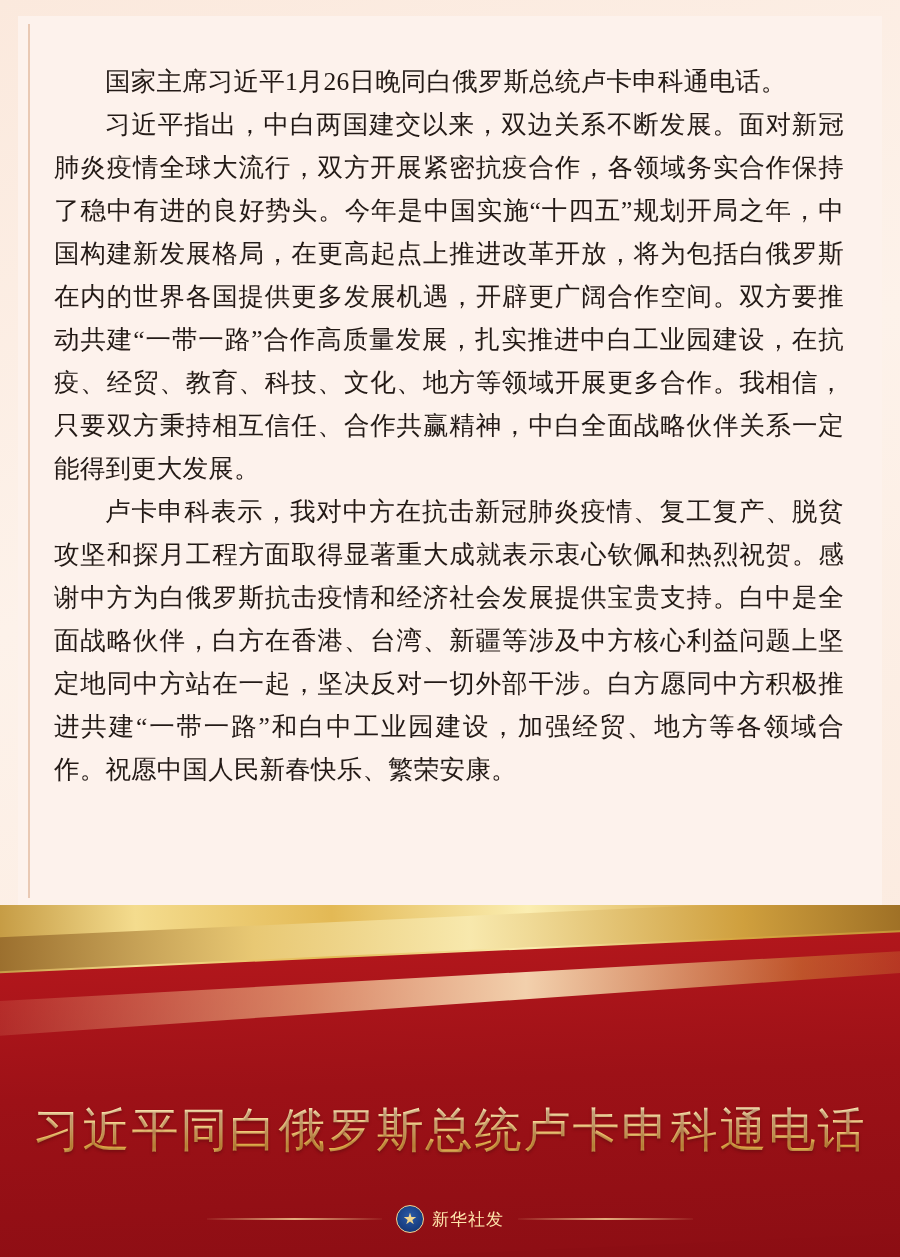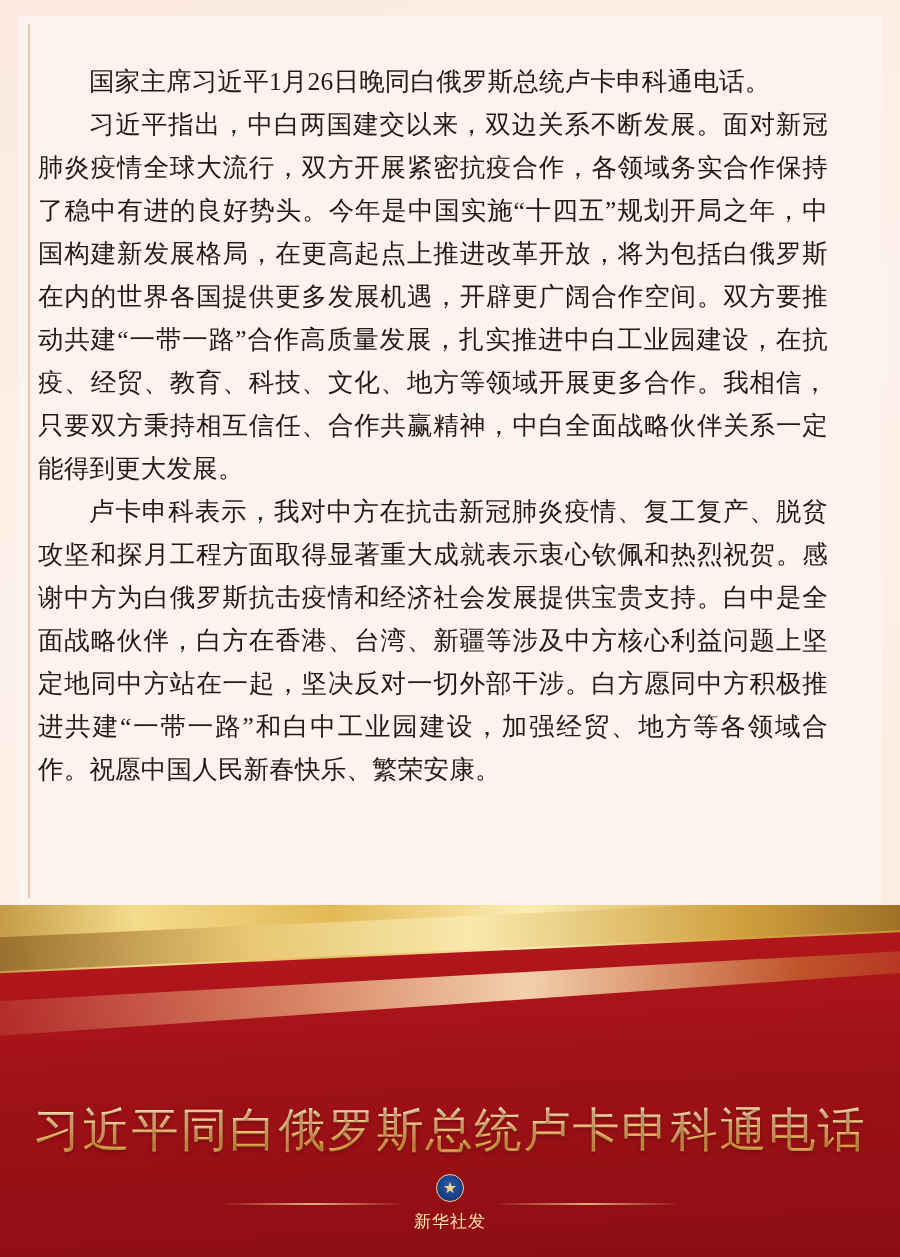--- a/index.html
+++ b/index.html
@@ -40,21 +40,21 @@
     content: "";
     position: absolute;
     left: 10px;
     top: 8px;
     bottom: 8px;
     width: 2px;
     background: #e9c9b4;
   }
   .article {
     position: absolute;
-    left: 20px;
+    left: 36px;
     top: 44px;
     width: 790px;
     color: #231a16;
     font-size: 25.5px;
     line-height: 43px;
     letter-spacing: 0.2px;
     text-align: justify;
     text-justify: inter-character;
   }
   .article p {
@@ -159,21 +159,20 @@
     height: 2px;
     background: linear-gradient(90deg, rgba(255,225,160,0.05), rgba(255,225,160,0.75), rgba(255,225,160,0.05));
   }
   .credit {
     display: flex;
     align-items: center;
     gap: 8px;
     color: #ffe6ad;
     font-size: 17px;
     letter-spacing: 1px;
-    flex-direction: column;
   }
   .logo {
     width: 26px;
     height: 26px;
     border-radius: 50%;
     background: radial-gradient(circle at 50% 40%, #2b5aa8 0%, #173b7d 70%, #0f2a5c 100%);
     border: 1.5px solid #f2d491;
     position: relative;
   }
   .logo:after {

